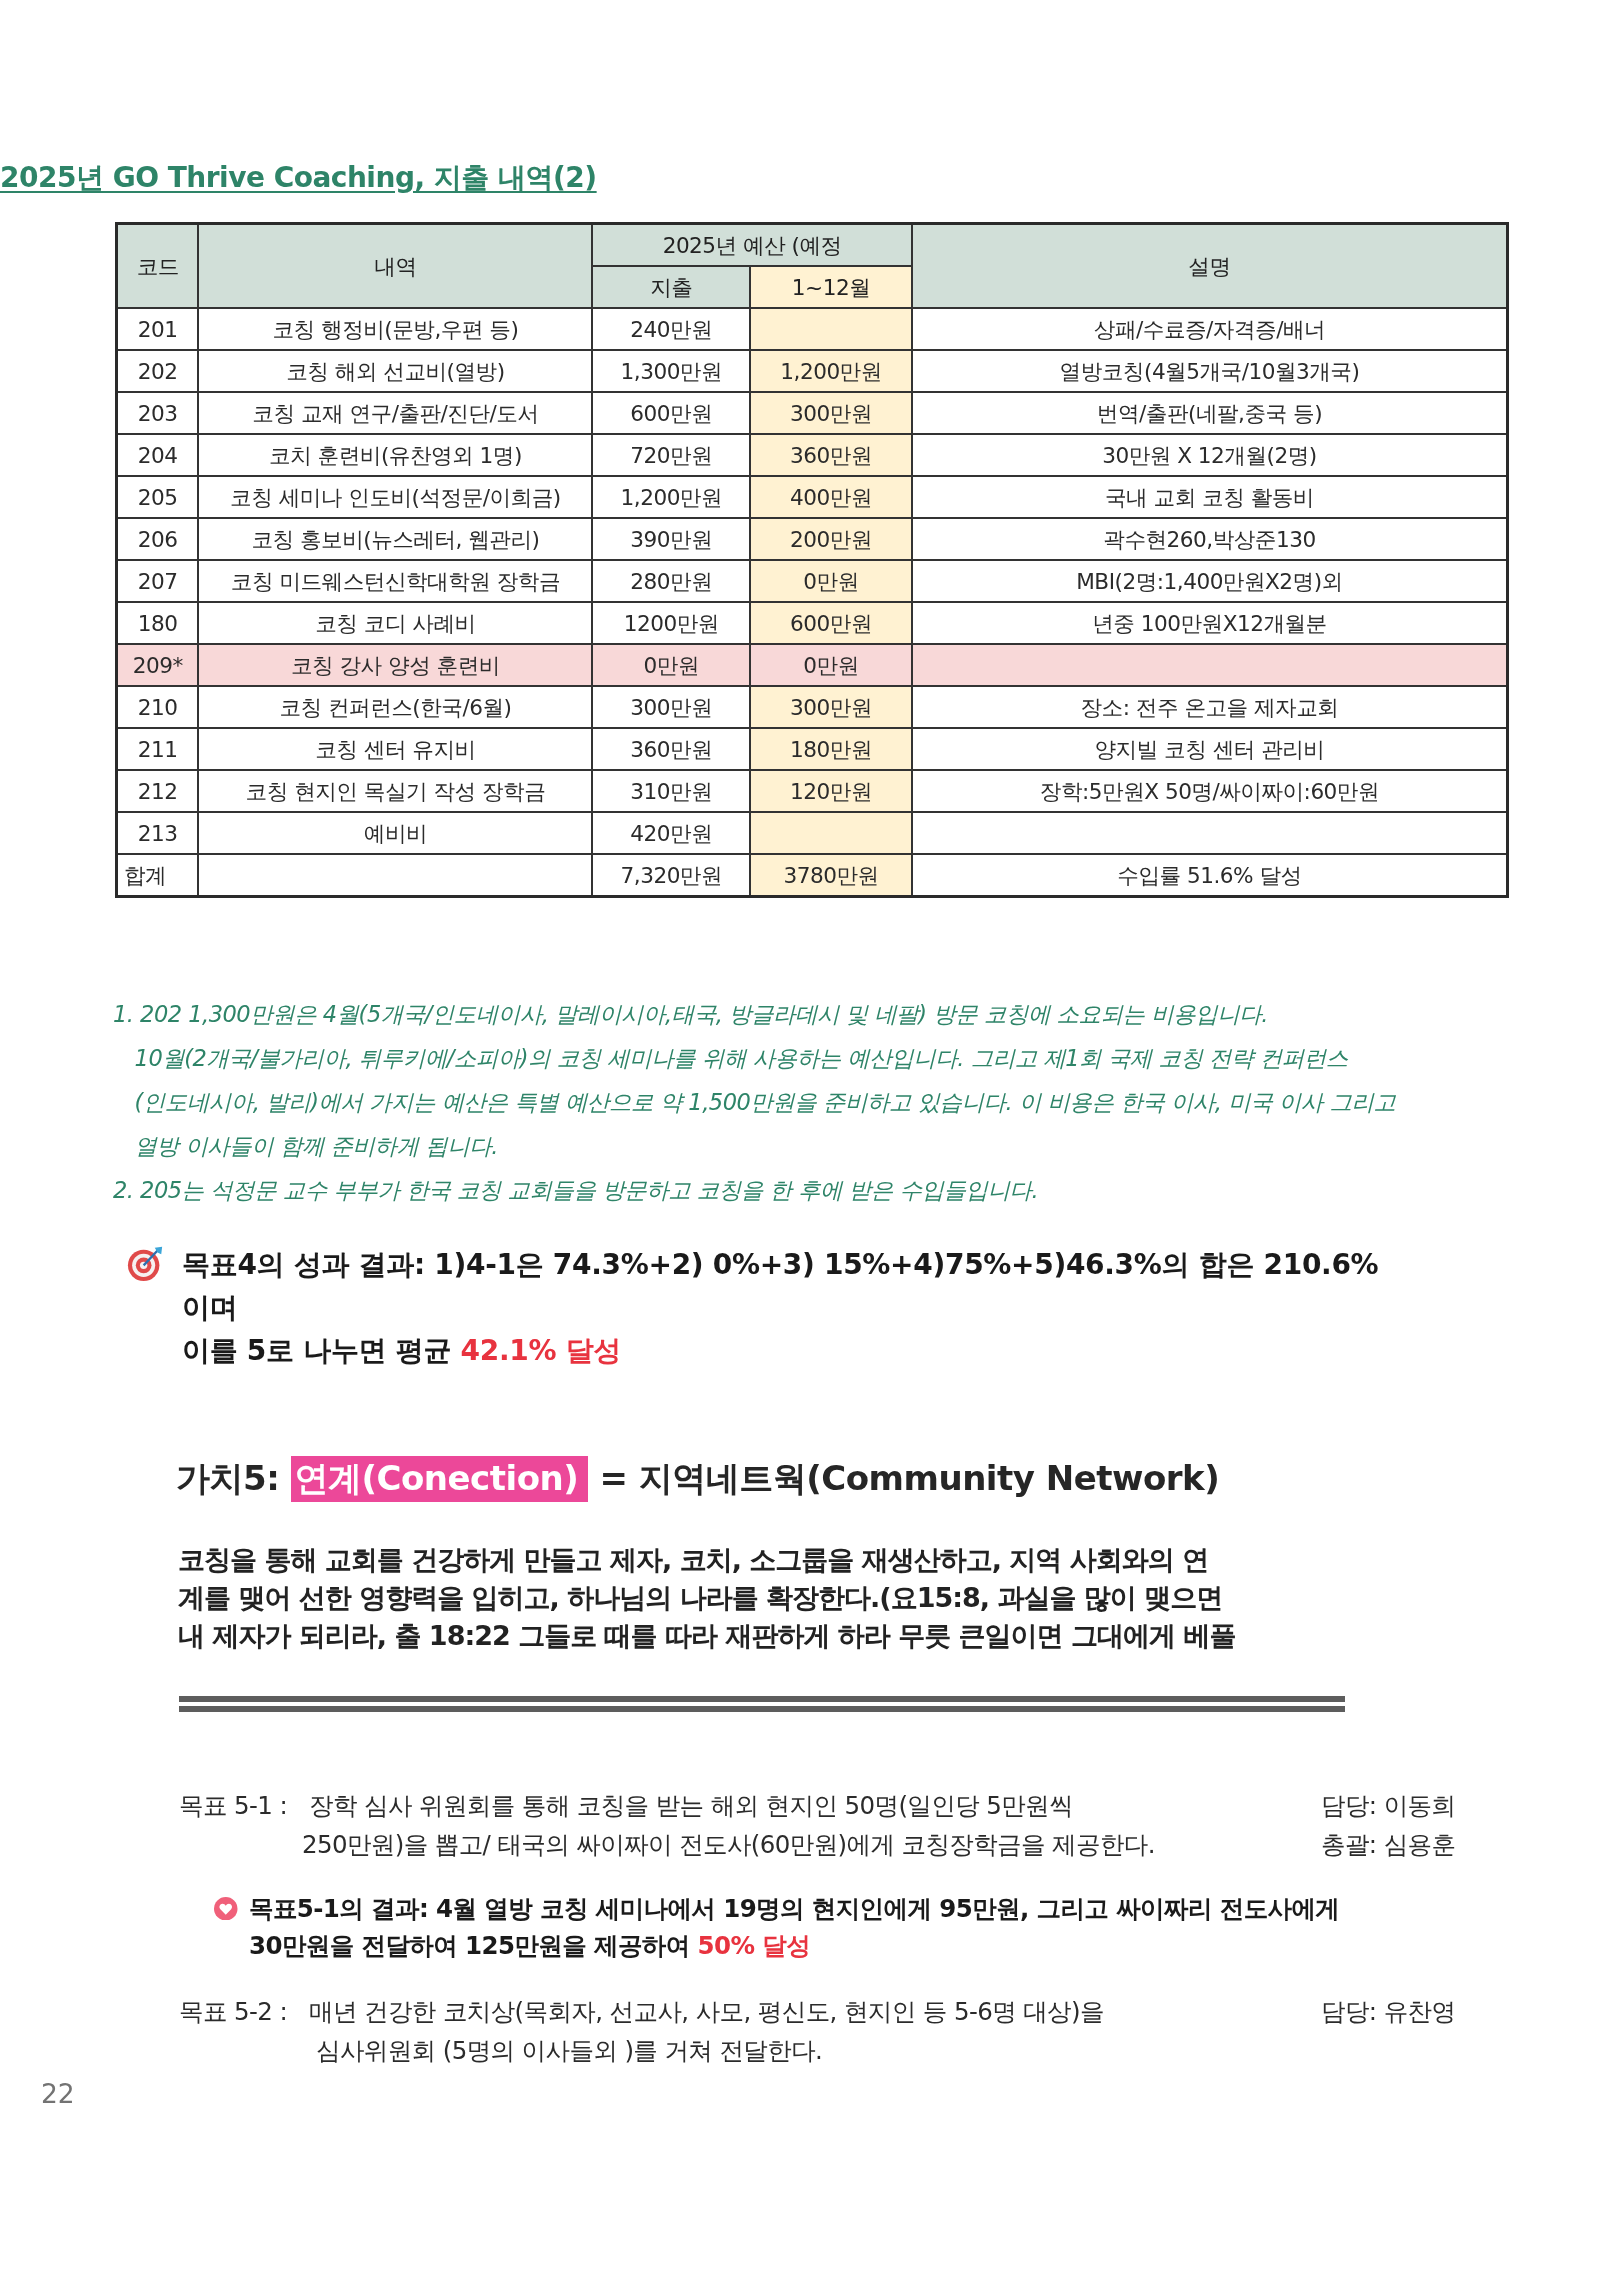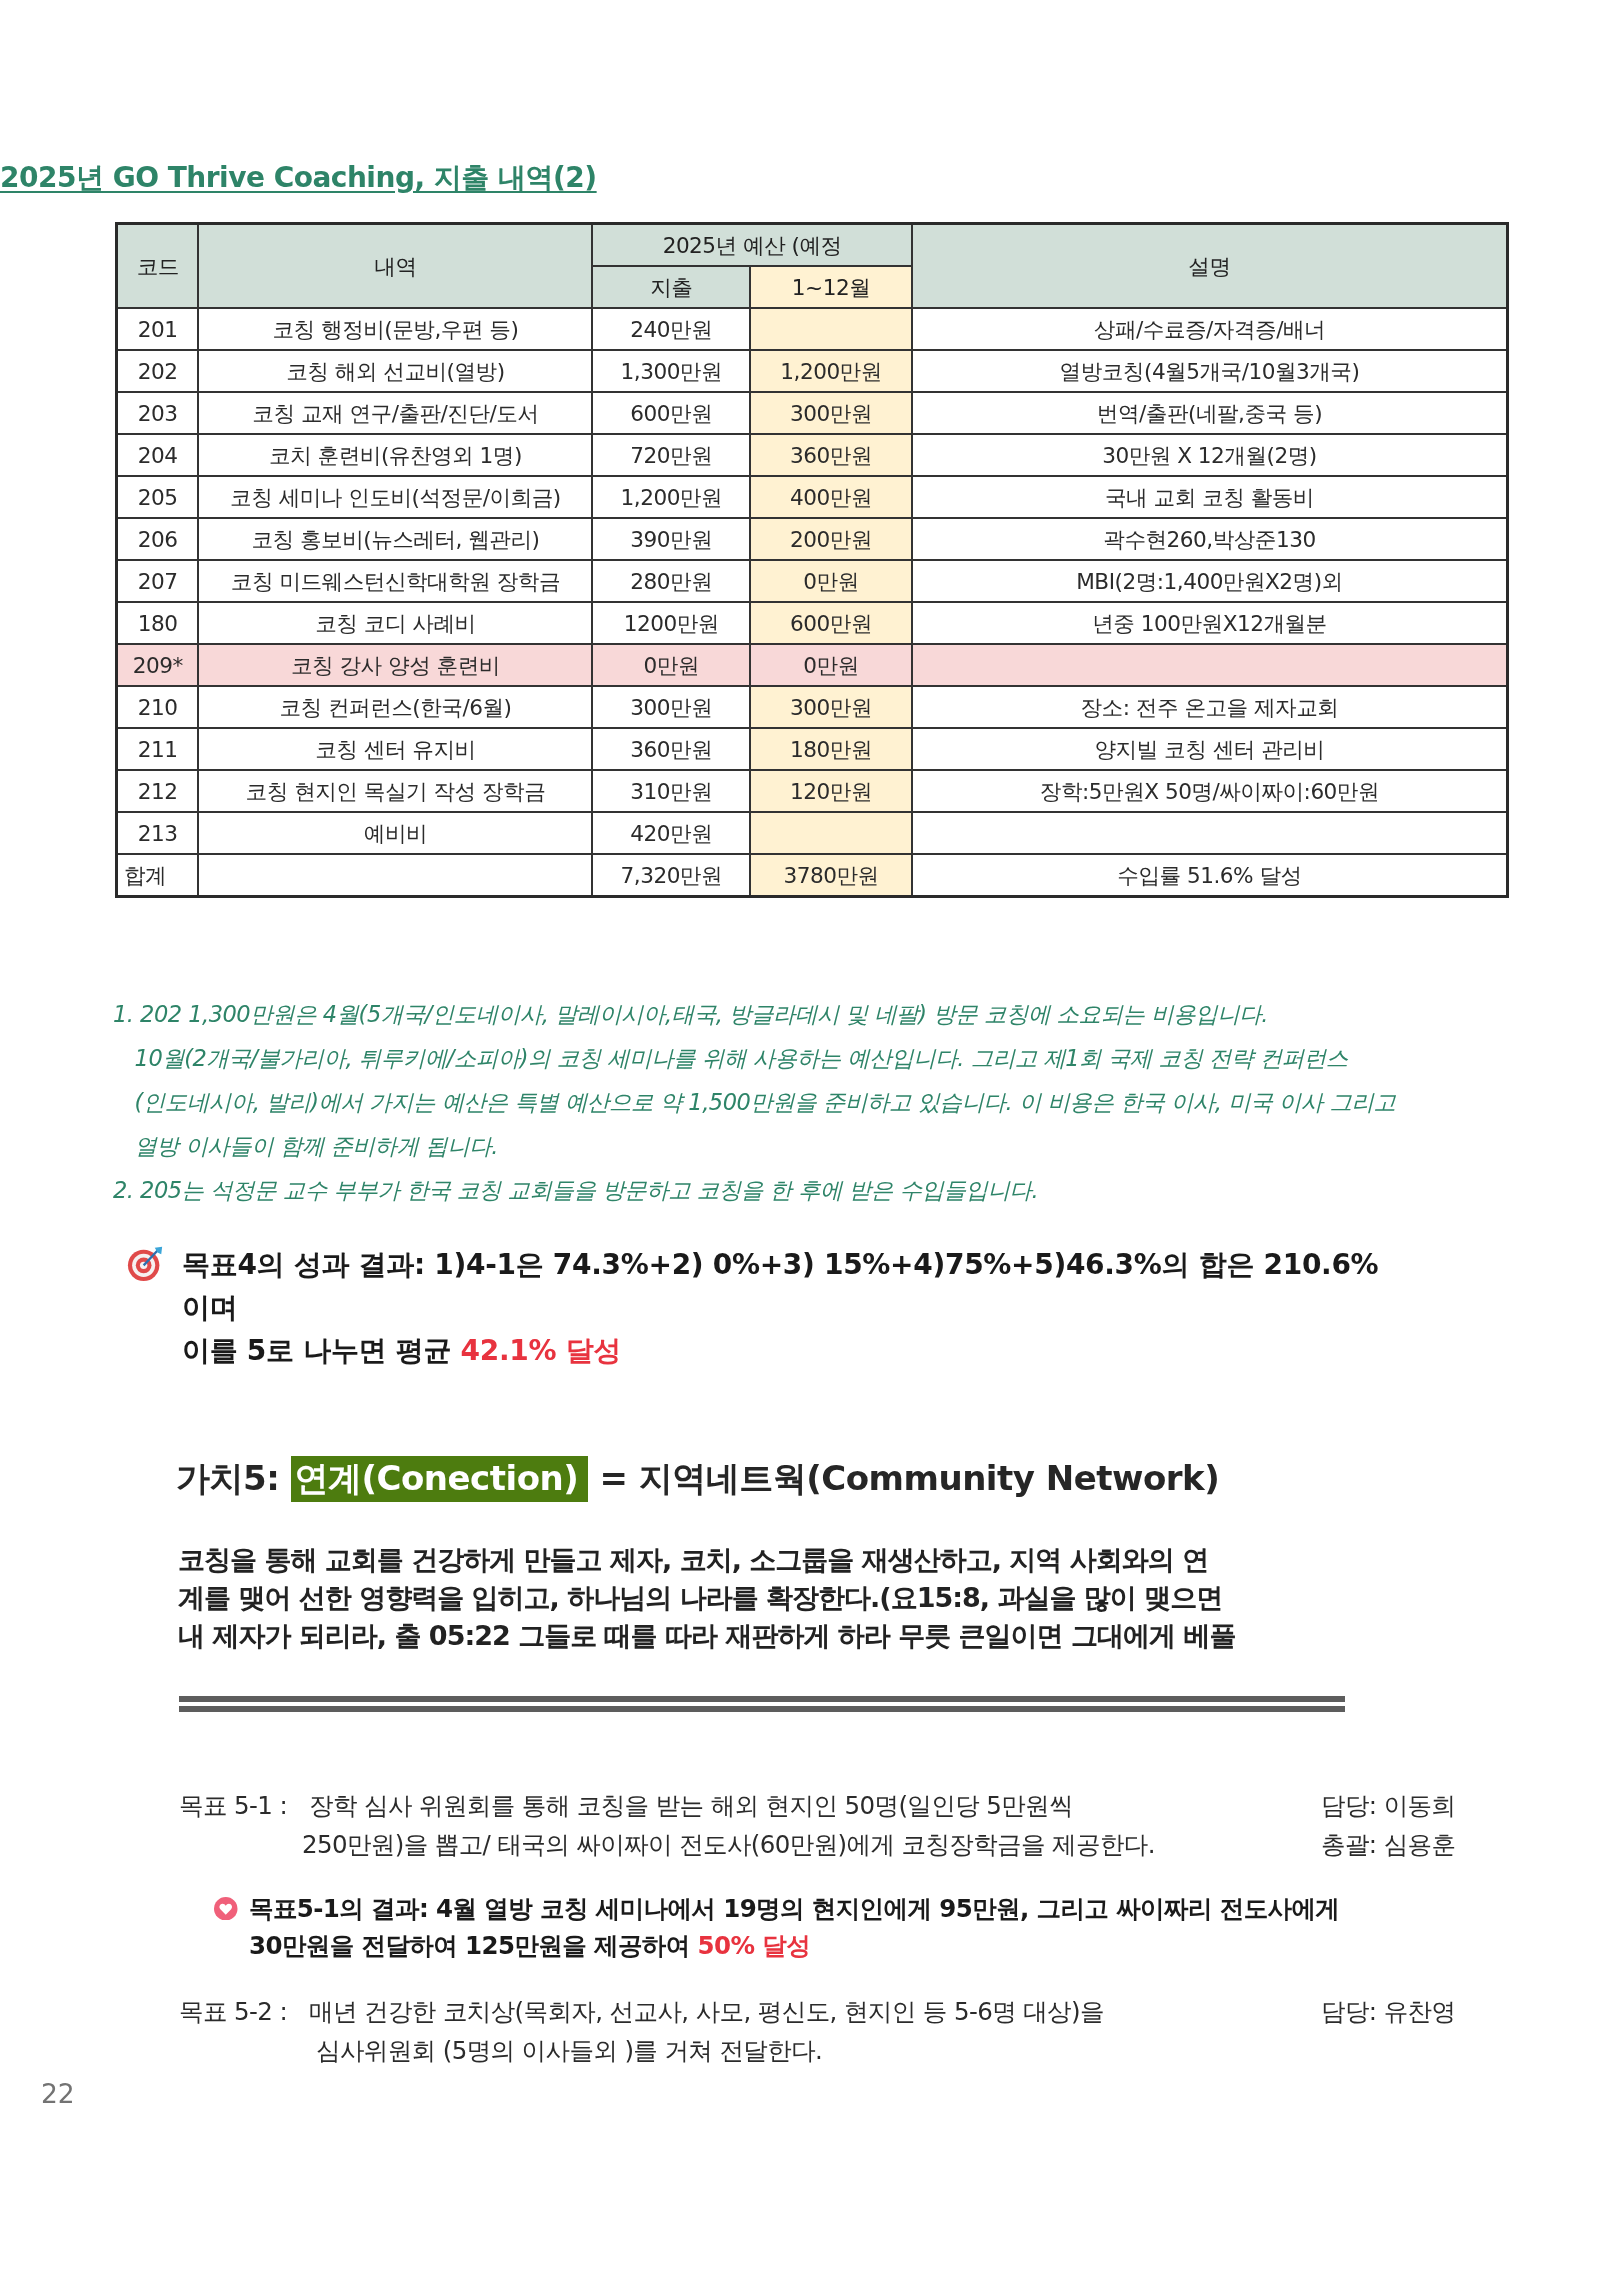--- a/index.html
+++ b/index.html
@@ -43,21 +43,21 @@
   .goal4 .line { position: relative; padding-left: 55px; }
   .red { color: #e8333f; }
   .icon-target {
     position: absolute; left: 0; top: 2px; width: 37px; height: 37px;
   }
 
   .value5 {
     position: absolute; left: 176px; top: 1456px; font-size: 34px; font-weight: bold; color: #262626;
     letter-spacing: -0.5px; white-space: nowrap;
   }
-  .value5 .hl { background: #4d7c0f; color: #ffffff; padding: 2px 9.8px 3.9px 3.9px; }
+  .value5 .hl { background: #ec4899; color: #ffffff; padding: 2px 9.8px 3.9px 3.9px; }
 
   .value5-desc {
     position: absolute; left: 178px; top: 1541px; width: 1176px;
     font-size: 27px; font-weight: bold; color: #222; line-height: 38px; letter-spacing: -1px;
   }
   .double-rule {
     position: absolute; left: 179px; width: 1166px; height: 5.9px; background: #5d5d5d;
   }
 
   .goal-row {
@@ -233,21 +233,21 @@
   </div>
 </div>
 
 <div class="value5">
   <span>가치5: </span><span class="hl">연계(Conection)</span><span> = 지역네트웍(Community Network)</span>
 </div>
 
 <div class="value5-desc">
   <div>코칭을 통해 교회를 건강하게 만들고 제자, 코치, 소그룹을 재생산하고, 지역 사회와의 연</div>
   <div>계를 맺어 선한 영향력을 입히고, 하나님의 나라를 확장한다.(요15:8, 과실을 많이 맺으면</div>
-  <div>내 제자가 되리라, 출 05:22 그들로 때를 따라 재판하게 하라 무릇 큰일이면 그대에게 베풀</div>
+  <div>내 제자가 되리라, 출 18:22 그들로 때를 따라 재판하게 하라 무릇 큰일이면 그대에게 베풀</div>
 </div>
 <div class="double-rule" style="top:1696px"></div>
 <div class="double-rule" style="top:1706px"></div>
 
 <div class="goal-row" style="top:1786px; height:78px">
   <span class="label">목표 5-1 :</span>
   <span class="body">장학 심사 위원회를 통해 코칭을 받는 해외 현지인 50명(일인당 5만원씩</span>
   <span class="body2" style="left:123px">250만원)을 뽑고/ 태국의 싸이짜이 전도사(60만원)에게 코칭장학금을 제공한다.</span>
   <span class="owner">담당: 이동희</span>
   <span class="owner2">총괄: 심용훈</span>

